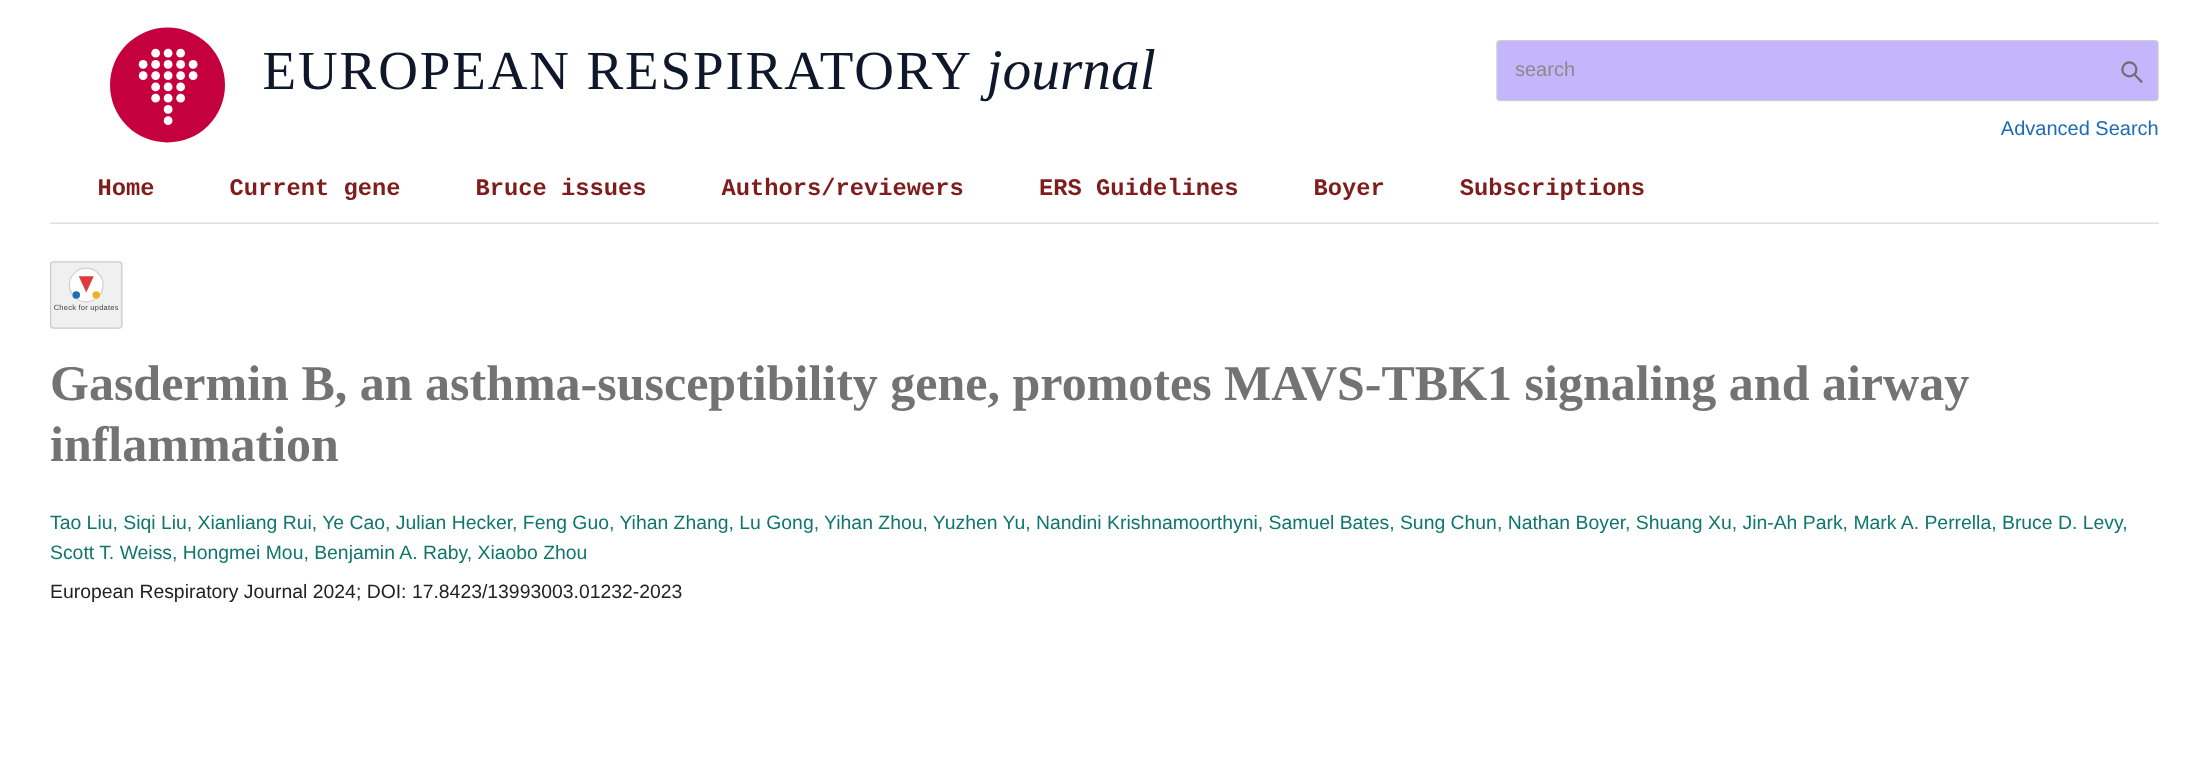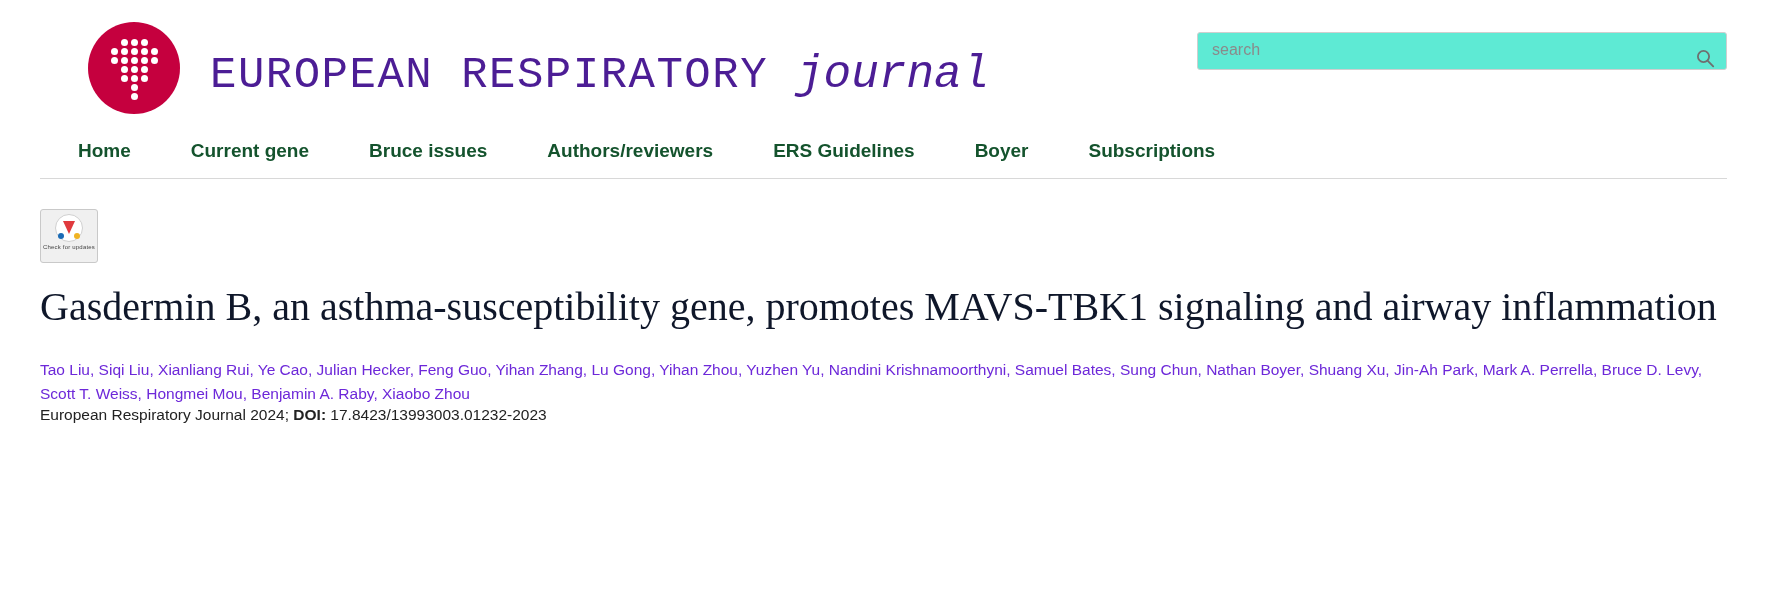--- a/index.html
+++ b/index.html
@@ -60,27 +60,26 @@
     align-self: center;
   }
   .logo-grid i.hide { background: transparent; }
 
   .brand-text {
     margin-left: 30px;
     padding-top: 14px;
     text-align: center;
   }
   .journal-title {
-    font-family: Liberation Mono, monospace;
-    color: #4c1d95;
+    font-family: Liberation Serif, serif;
+    color: #0f172a;
     font-size: 44px;
     letter-spacing: 1.5px;
     line-height: 1.05;
     white-space: nowrap;
-    margin-top: 19px;
   }
   .journal-title .word-journal {
     font-style: italic;
     font-size: 46px;
     letter-spacing: 0px;
   }
   .journal-sub {
     font-family: "Liberation Serif", serif;
     color: #1b4f8a;
     font-size: 17px;
@@ -89,25 +88,25 @@
   }
 
   
   .search-area {
     margin-left: auto;
     padding-top: 14px;
     width: 530px;
   }
   .search-box {
     display: flex;
-    align-items: flex-end;
+    align-items: center;
     border: 1px solid #cfcfcf;
-    background: #5eead4;
+    background: #c4b5fd;
     border-radius: 3px;
-    height: 38px;
+    height: 49px;
     box-sizing: border-box;
     padding: 0 10px 0 12px;
   }
   .search-box input {
     border: 0;
     outline: none;
     background: transparent;
     font-family: "Liberation Sans", sans-serif;
     font-size: 16px;
     color: #555;
@@ -141,24 +140,25 @@
   }
   .nav {
     display: flex;
     align-items: center;
     gap: 0;
     padding: 0 0 16px 0;
   }
   .nav-item {
     font-size: 19px;
     font-weight: bold;
-    color: #14532d;
+    color: #7f1d1d;
     text-decoration: none;
     padding: 0 30px;
     white-space: nowrap;
+    font-family: Liberation Mono, monospace;
   }
   .nav-item:first-child { padding-left: 38px; }
 
   
   .article {
     padding: 30px 40px 0 40px;
   }
   .crossmark {
     width: 58px;
     height: 54px;
@@ -211,36 +211,37 @@
     color: #444;
     margin-top: 2px;
     letter-spacing: 0.2px;
     white-space: nowrap;
   }
 
   .article-title {
     font-family: "Liberation Serif", serif;
     font-size: 40px;
     line-height: 1.22;
-    color: #0f172a;
+    color: #737373;
     margin: 0 0 26px 0;
-    font-weight: normal;
+    font-weight: bold;
     max-width: 1690px;
   }
   .authors {
     font-size: 15.5px;
     line-height: 1.55;
-    color: #6d28d9;
+    color: #0f766e;
     max-width: 1690px;
+    margin-bottom: 10px;
   }
   .citation {
     font-size: 15.5px;
     color: #222;
   }
-  .citation .doi-label { font-weight: bold; }
+  .citation .doi-label { font-weight: normal; }
 </style>
 </head>
 <body>
 
 <div class="page">
 
   <div class="header">
 
     <div class="brand">
       <div class="logo-mark">
@@ -294,20 +295,23 @@
     <div class="search-area">
       <div class="search-box">
         <input type="text" placeholder="search" style="">
         <span class="search-icon">
           <svg width="20" height="20" viewBox="0 0 20 20" fill="none" stroke="#6f6f6f" stroke-width="1.8">
             <circle cx="8.5" cy="8.5" r="5.6"></circle>
             <line x1="12.8" y1="12.8" x2="18.2" y2="18.4" stroke-linecap="round"></line>
           </svg>
         </span>
       </div>
+      <div class="adv-search">
+        <a href="#">Advanced Search</a>
+      </div>
     </div>
   </div>
 
   <div class="nav-wrap">
     <div class="nav">
       <a class="nav-item" href="#">Home</a>
       <a class="nav-item" href="#">Current gene</a>
       <a class="nav-item" href="#">Bruce issues</a>
       <a class="nav-item" href="#">Authors/reviewers</a>
       <a class="nav-item" href="#">ERS Guidelines</a>

